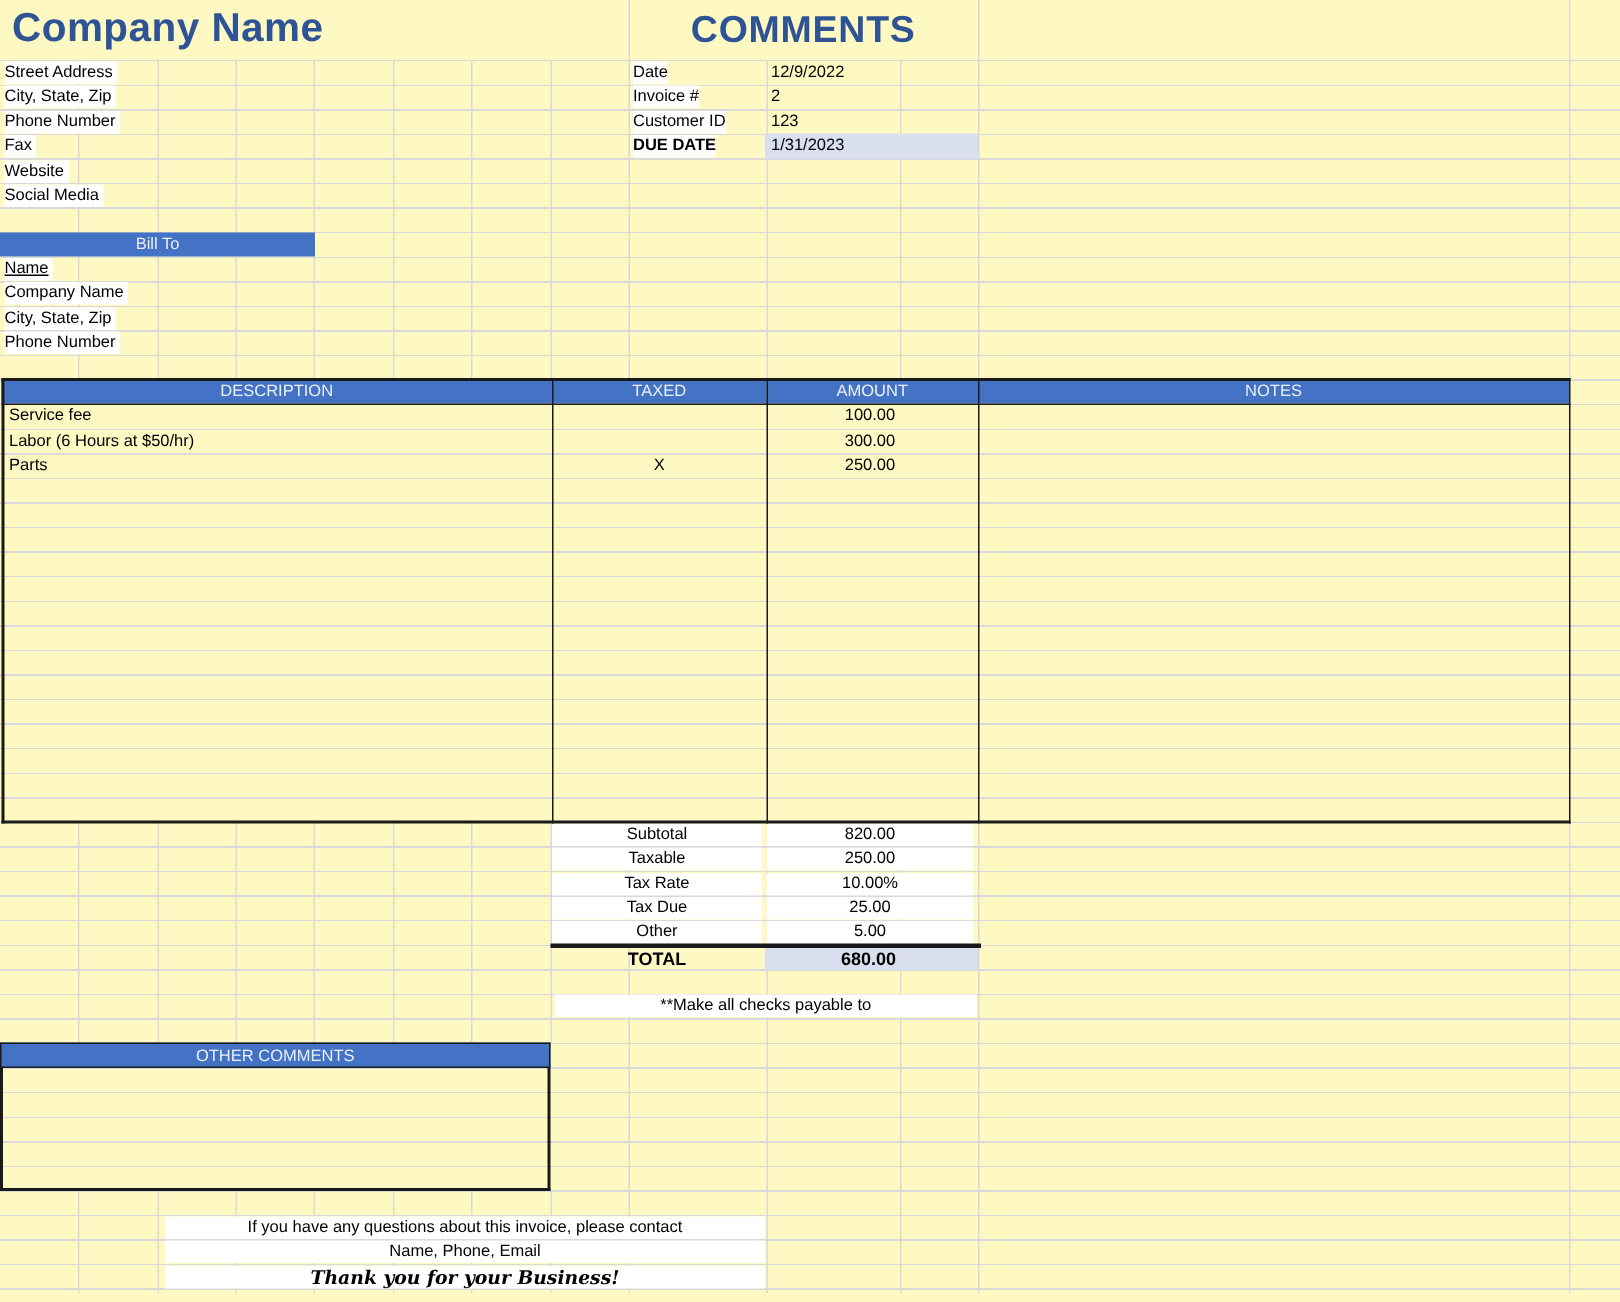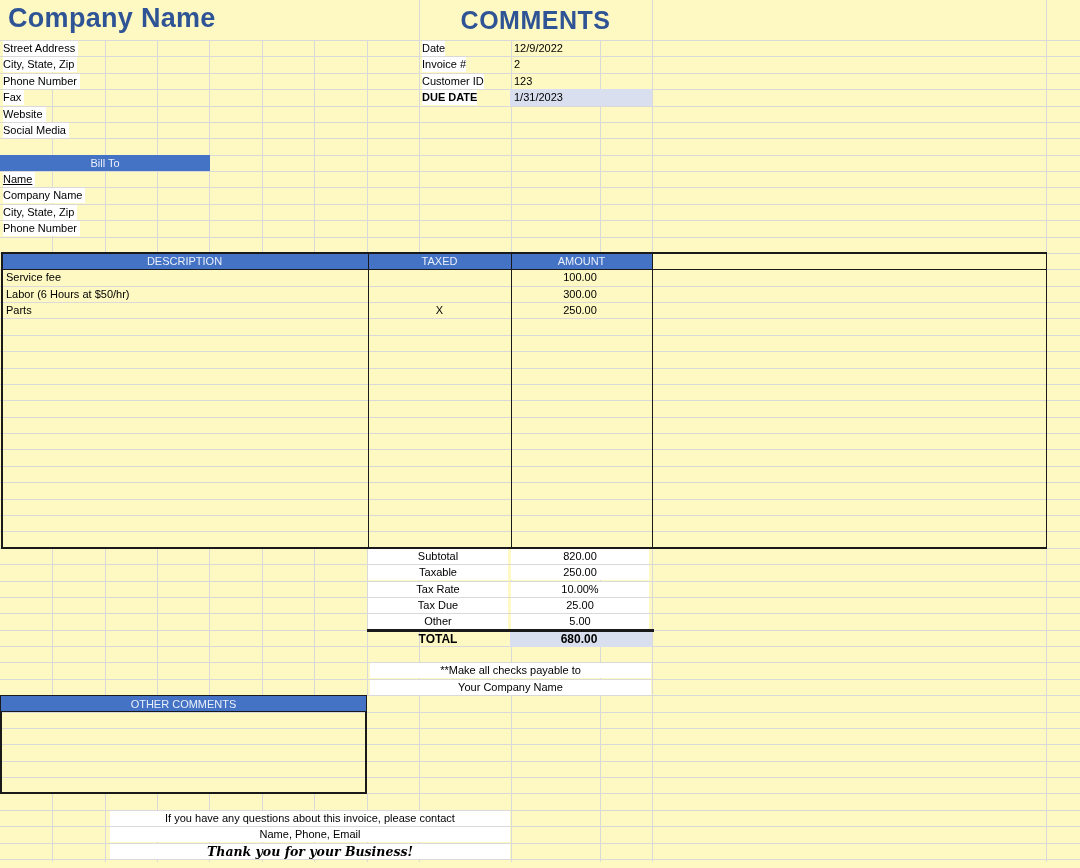--- a/index.html
+++ b/index.html
@@ -101,20 +101,21 @@
 
   <div class="bar" style="left: 0px; width: 210px; top: 154.66px;">Bill To</div>
   <div class="cell lbl" style="top: 172.04px; text-decoration: underline;">Name</div>
   <div class="cell lbl" style="top: 188.42px;">Company Name</div>
   <div class="cell lbl" style="top: 204.8px;">City, State, Zip</div>
   <div class="cell lbl" style="top: 221.18px;">Phone Number</div>
 
   <div class="bar" style="left: 1px; width: 367px; top: 252.94px;">DESCRIPTION</div>
   <div class="bar" style="left: 368px; width: 143px; top: 252.94px;">TAXED</div>
   <div class="bar" style="left: 511px; width: 141px; top: 252.94px;">AMOUNT</div>
+  <div class="bar" style="left: 652px; width: 394px; top: 252.94px;">NOTES</div>
 
   <div class="cell" style="left: 6px; top: 270.32px;">Service fee</div>
   <div class="cell right" style="left: 511px; width: 138px; top: 270.32px;">100.00</div>
   <div class="cell" style="left: 6px; top: 286.7px;">Labor (6 Hours at $50/hr)</div>
   <div class="cell right" style="left: 511px; width: 138px; top: 286.7px;">300.00</div>
   <div class="cell" style="left: 6px; top: 303.08px;">Parts</div>
   <div class="cell center" style="left: 368px; width: 143px; top: 303.08px;">X</div>
   <div class="cell right" style="left: 511px; width: 138px; top: 303.08px;">250.00</div>
 
   <div style="position:absolute;left:652px;top:269px;width:394px;height:278px;z-index:2;"></div>
@@ -138,21 +139,20 @@
   <div class="cell right whitebox" style="left: 511px; width: 138px; top: 597.92px;">25.00</div>
   <div class="cell right whitebox" style="left: 368px; width: 140px; top: 614.3px;">Other</div>
   <div class="cell right whitebox" style="left: 511px; width: 138px; top: 614.3px;">5.00</div>
 
   <div class="bborder" style="left:367px;top:629.4px;width:287px;height:2.5px;"></div>
   <div class="hl" style="left: 510px; width: 142px; height: 15px; top: 631.68px;"></div>
   <div class="cell right bold" style="left: 368px; width: 140px; font-size: 12px; top: 632.18px;">TOTAL</div>
   <div class="cell right bold" style="left: 512px; width: 134px; font-size: 12px; top: 632.18px;">680.00</div>
 
   <div class="cell center whitebox" style="left: 370px; width: 281px; top: 663.44px;">**Make all checks payable to</div>
-  <div class="cell center whitebox" style="left: 370px; width: 281px; top: 679.82px;">Your Company Name</div>
 
   <div class="bar" style="left: 0px; width: 367px; border: 1px solid var(--border); box-sizing: border-box; top: 695.2px;">OTHER COMMENTS</div>
   <div id="comments-box"></div>
 
   <div class="cell center whitebox" style="left: 110px; width: 400px; top: 810.86px;">If you have any questions about this invoice, please contact</div>
   <div class="cell center whitebox" style="left: 110px; width: 400px; top: 827.24px;">Name, Phone, Email</div>
   <div class="cell center whitebox thanks" style="left: 110px; width: 400px; top: 843.62px;">Thank you for your Business!</div>
 
 </div>
 

